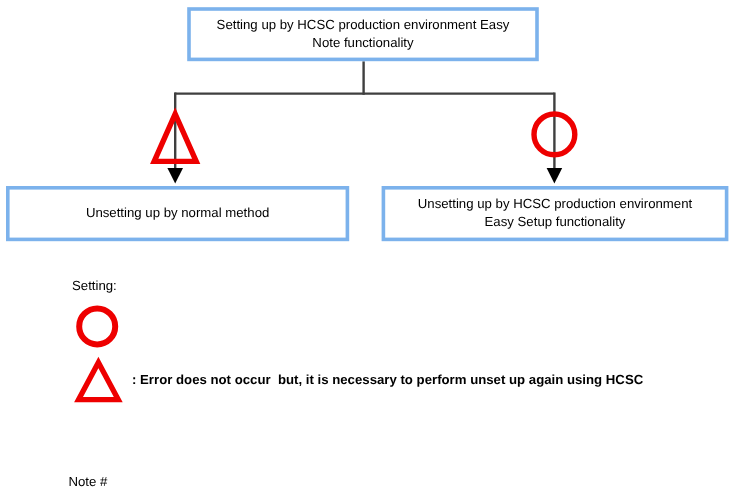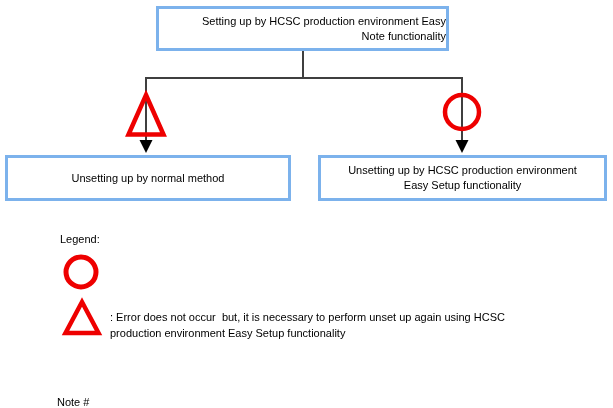--- a/index.html
+++ b/index.html
@@ -19,27 +19,27 @@
     border:3px solid #7CB2EC;
     display:flex;
     flex-direction:column;
     align-items:center;
     justify-content:center;
     text-align:center;
     font-size:11px;
     line-height:15px;
     z-index:2;
   }
-  .box-top{left:156px;top:6px;width:293px;height:45px;align-items:flex-end;}
+  .box-top{left:156px;top:6px;width:293px;height:45px;}
   .box-left{left:5px;top:155px;width:286px;height:46px;}
   .box-right{left:318px;top:155px;width:289px;height:46px;}
   .txt{position:absolute;font-size:11px;line-height:16px;white-space:pre;z-index:2;}
   .legend-title{left:60px;top:231px;}
   .legend-circle-text{left:110px;top:263px;}
-  .legend-triangle-text{left:110px;top:309px;white-space:normal;}
+  .legend-triangle-text{left:110px;top:309px;white-space:normal;font-weight:bold;}
   .legend-triangle-text .ln{white-space:pre;display:block;}
   .note{left:57px;top:352px;}
   .note .ln{white-space:pre;display:block;margin-top:10px;}
 </style>
 </head>
 <body>
 
 <div class="canvas">
 
   <svg class="svg-layer" viewBox="0 0 613 408" xmlns="http://www.w3.org/2000/svg">
@@ -68,26 +68,25 @@
 
   <div class="box box-right">
     <span>Unsetting up by HCSC production environment</span>
     <span>Easy Setup functionality</span>
   </div>
 
   <div class="box box-left">
     <span>Unsetting up by normal method</span>
   </div>
 
-  <div class="txt legend-title">Legend:</div>
+  <div class="txt legend-title">Setting:</div>
 
 
   <div class="txt legend-triangle-text">
     <span class="ln">: Error does not occur  but, it is necessary to perform unset up again using HCSC</span>
-    <span class="ln">production environment Easy Setup functionality</span>
   </div>
 
   <div class="txt note">
     <span class="ln">Note #</span>
     
     
   </div>
 
 </div>
 

